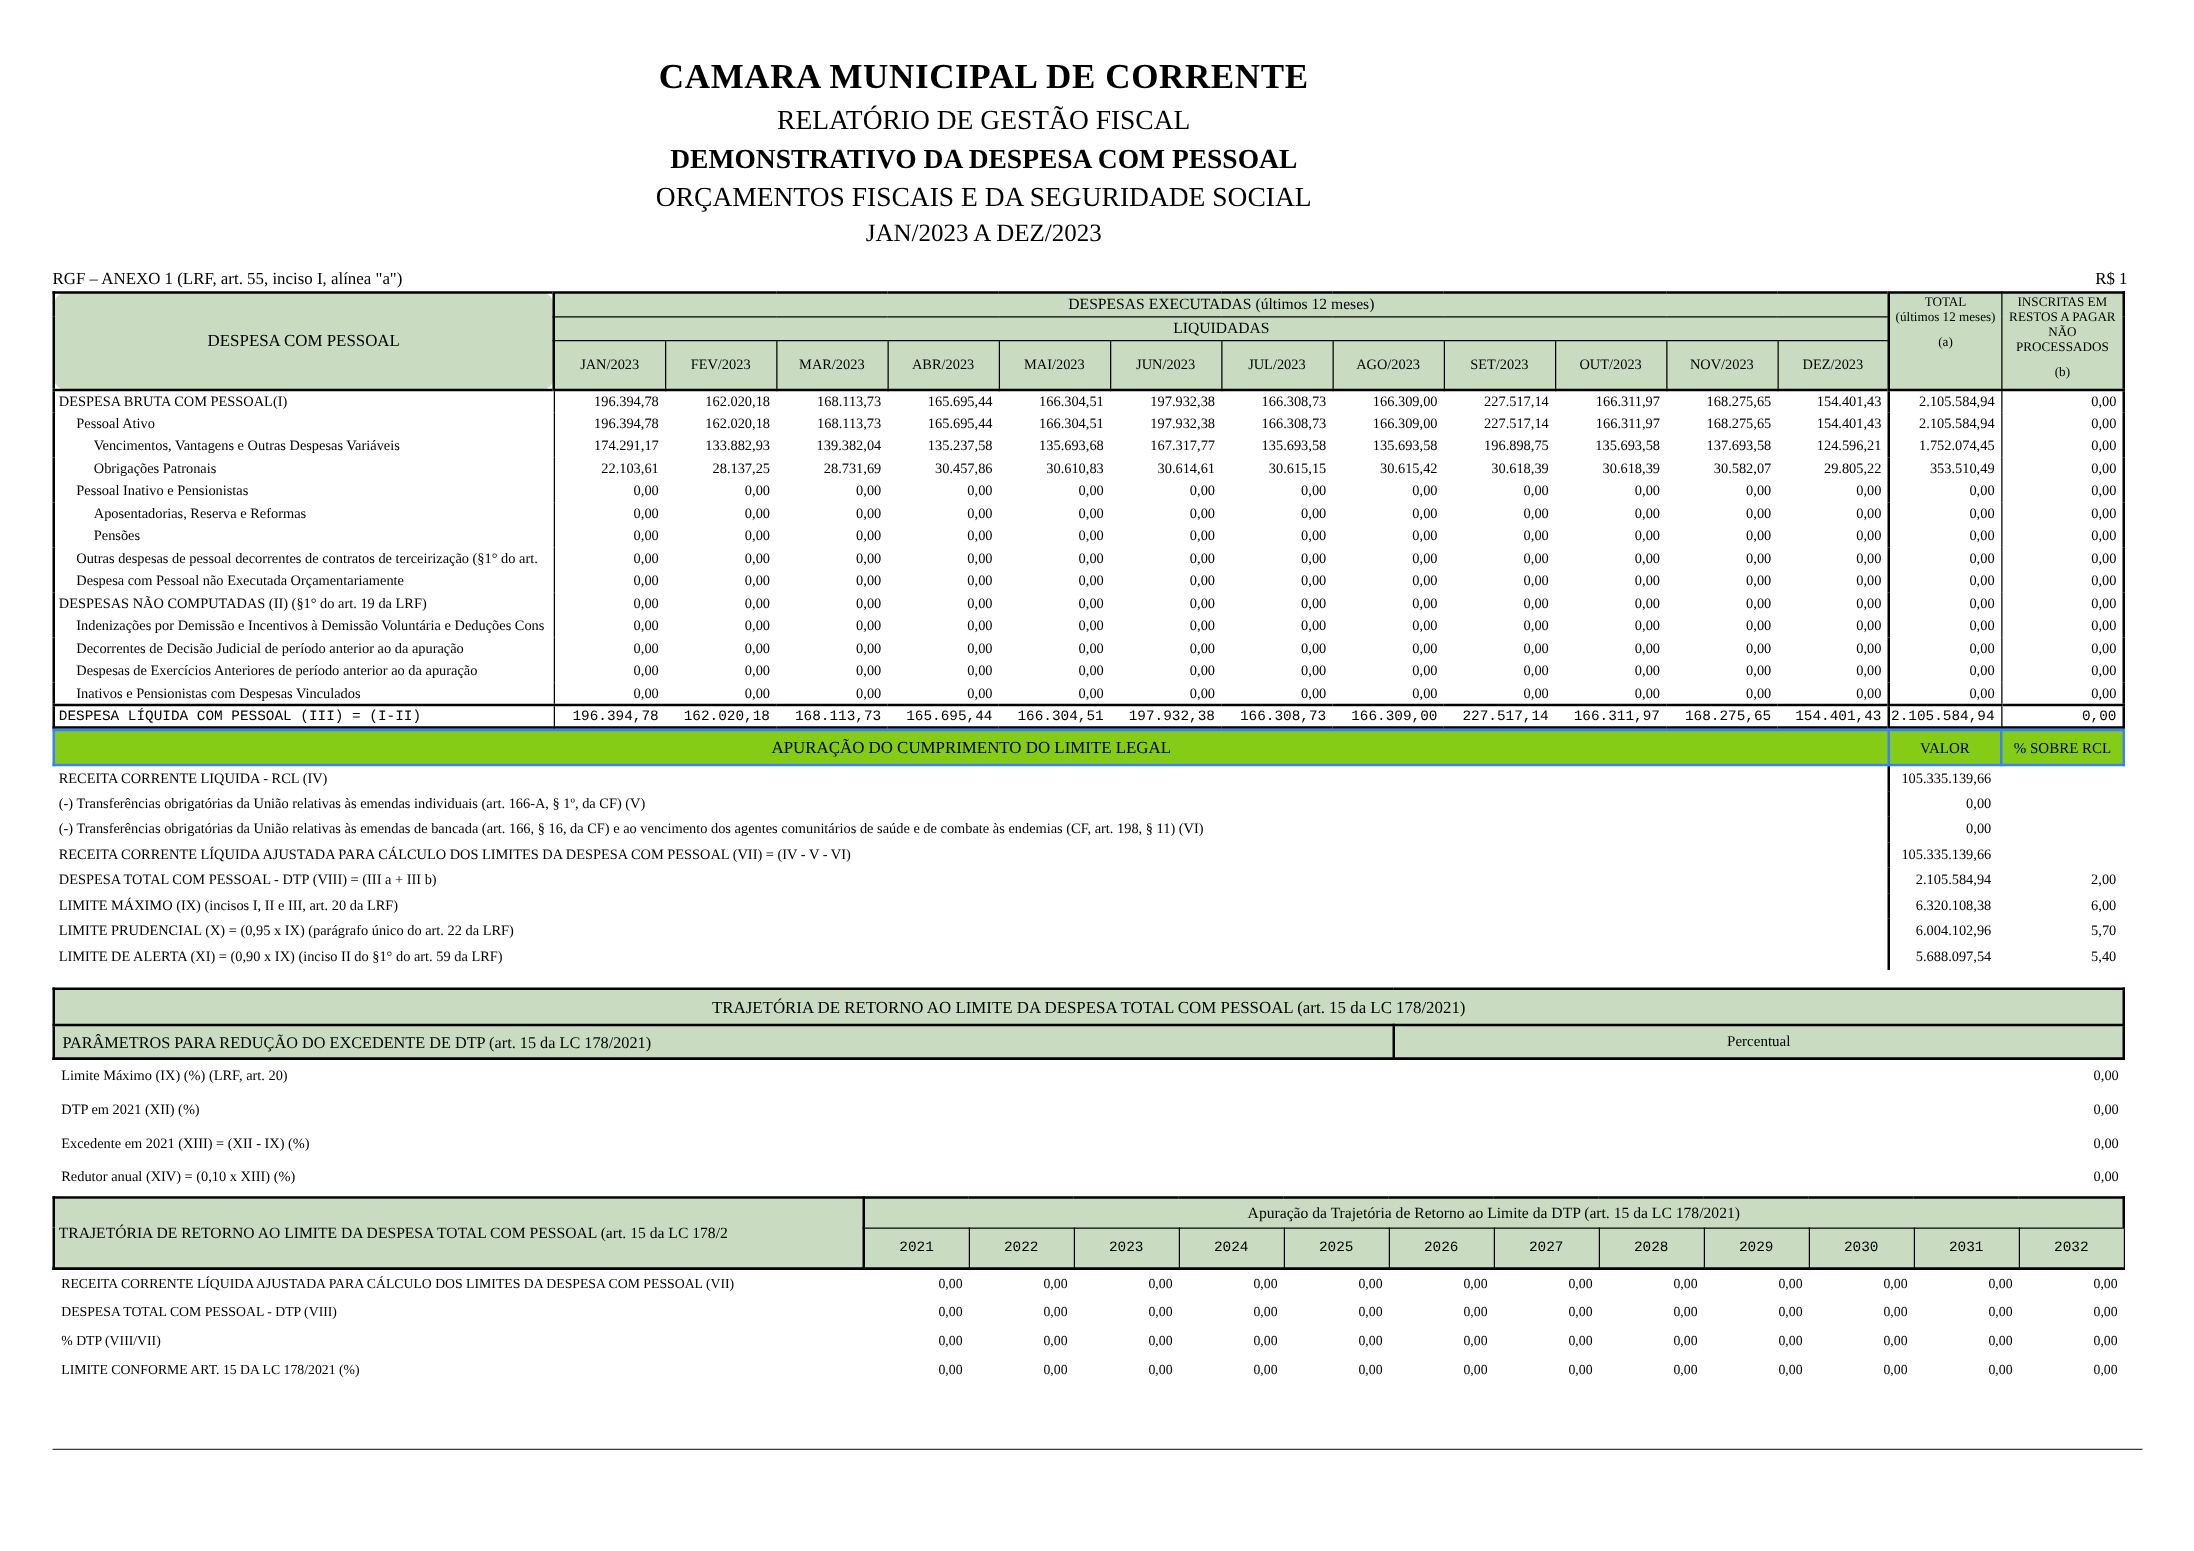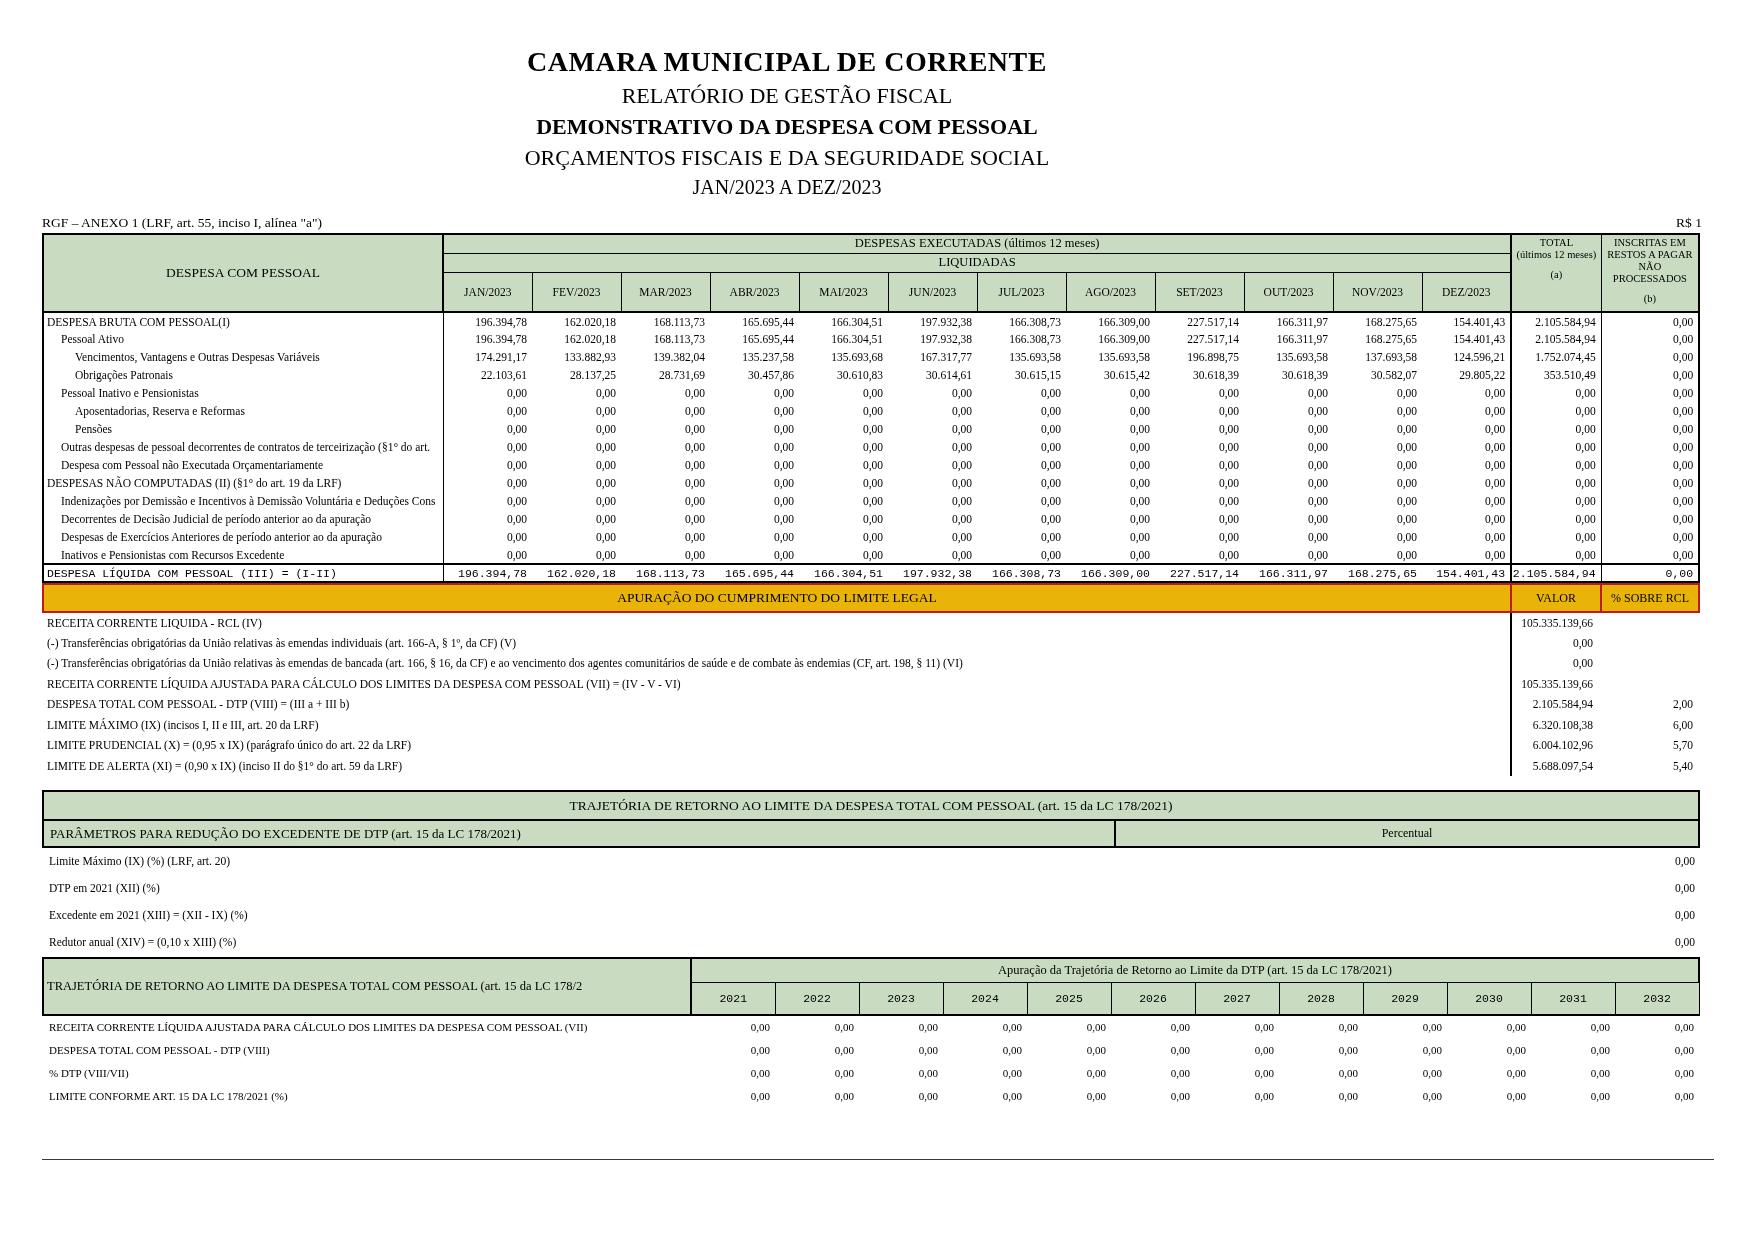--- a/index.html
+++ b/index.html
@@ -21,39 +21,39 @@
 
   .annex-row { width:1660px; display:flex; justify-content:space-between; align-items:flex-end;
                margin-top:16px; font-size:13.5px; padding-bottom:2px; }
 
   table { border-collapse:collapse; table-layout:fixed; }
 
   
   .t-main { width:1658px; border:2px solid #000; }
   .t-main thead th { background:#c9dcc2; border:1px solid #000; font-weight:normal; padding:0 2px; }
   .t-main thead { border-bottom:2px solid #000; }
-  .h-label { font-size:13.5px; border-right:2px solid #000 !important; }
+  .h-label { font-size:13.5px; border-right:2px solid #000 !important;border-radius:10px; }
   .h-group { font-size:12.5px; height:19px; }
   .h-liq   { font-size:12.5px; height:19px; }
   .h-month { font-size:11.5px; height:40px; }
   .h-total, .h-restos { font-size:10.5px; line-height:1.15; vertical-align:top; padding-top:2px !important; }
   .h-total { border-left:2px solid #000 !important; }
   .h-letter { margin-top:8px; }
   .t-main tbody td { font-size:11.5px; height:18px; padding:0 5px 0 0; text-align:right;
                      white-space:nowrap; overflow:hidden; }
   .t-main tbody td.lbl { text-align:left; padding:0 2px; border-right:1px solid #000; }
   .ind0 { padding-left:3px !important; }
   .ind1 { padding-left:17px !important; }
   .ind2 { padding-left:31px !important; }
   .total-col { border-left:2px solid #000; border-right:1px solid #000; }
   .t-main tr.final td { border-top:2px solid #000;font-family:Liberation Mono, monospace; }
 
   
   .t-apur { width:1658px; }
-  .t-apur .band th { background:#eab308; border:2px solid #b91c1c; font-weight:normal; }
+  .t-apur .band th { background:#84cc16; border:2px solid #3b82f6; font-weight:normal; }
   .apur-title { font-size:13.5px; text-align:center; height:28px; }
   .apur-vh { font-size:12px; text-align:center; }
   .t-apur tbody td { font-size:11.5px; height:20.5px; white-space:nowrap; overflow:hidden; }
   .apur-label { text-align:left; padding-left:4px;margin-left:18px; }
   .apur-valor { border-left:2px solid #000; text-align:right; padding-right:8px; }
   .apur-pct   { text-align:right; padding-right:6px; }
 
   
   .t-par { width:1658px; margin-top:14px; }
   .t-par .band th, .t-par .phead th { background:#c9dcc2; border:2px solid #000; font-weight:normal; }
@@ -363,21 +363,21 @@
           <td class="num">0,00</td>
           <td class="num">0,00</td>
           <td class="num">0,00</td>
           <td class="num">0,00</td>
           <td class="num">0,00</td>
           <td class="num">0,00</td>
           <td class="num total-col">0,00</td>
           <td class="num restos-col">0,00</td>
         </tr>
         <tr>
-          <td class="lbl ind1">Inativos e Pensionistas com Recursos Excedente</td>
+          <td class="lbl ind1">Inativos e Pensionistas com Despesas Vinculados</td>
           <td class="num">0,00</td>
           <td class="num">0,00</td>
           <td class="num">0,00</td>
           <td class="num">0,00</td>
           <td class="num">0,00</td>
           <td class="num">0,00</td>
           <td class="num">0,00</td>
           <td class="num">0,00</td>
           <td class="num">0,00</td>
           <td class="num">0,00</td>

